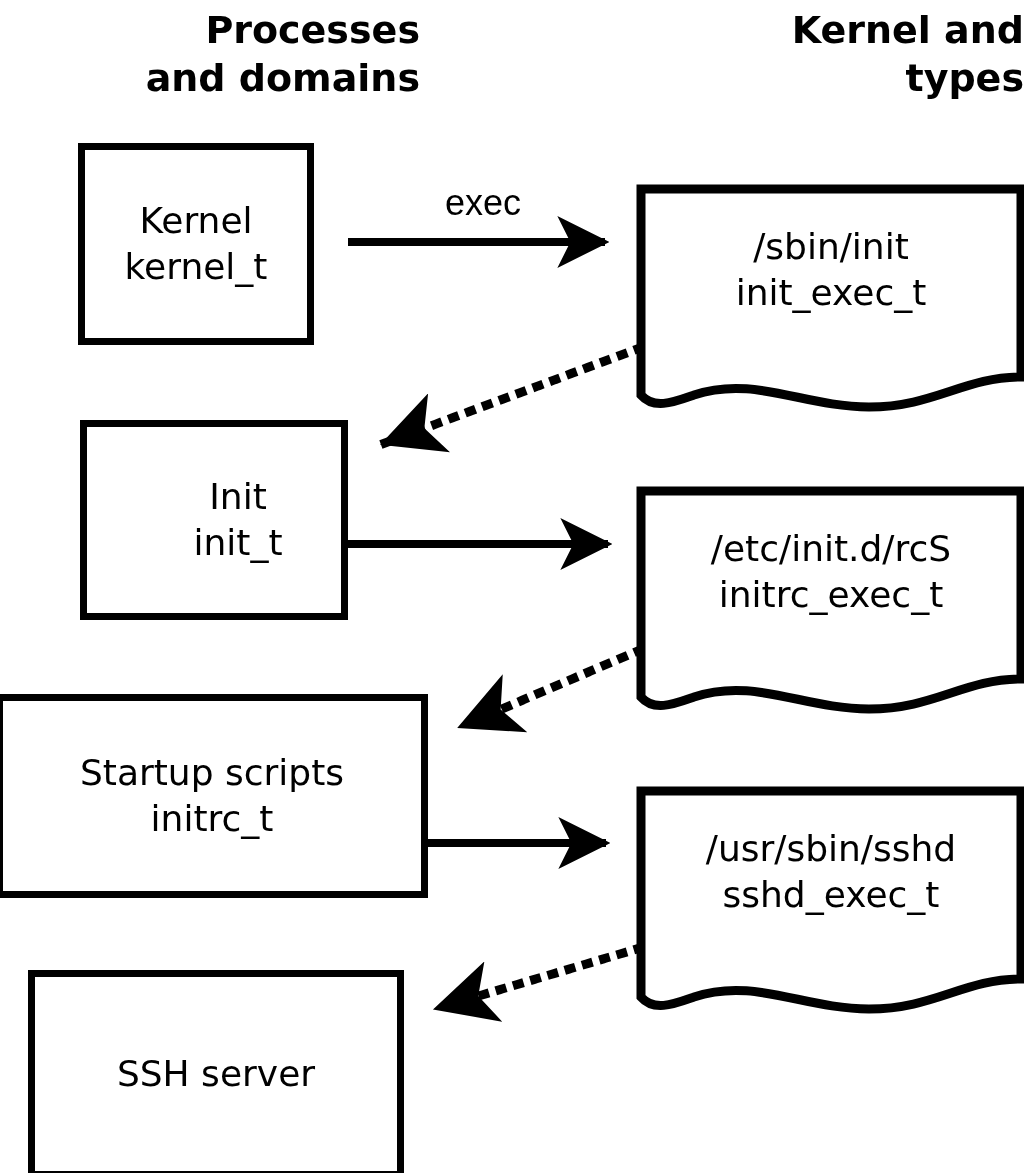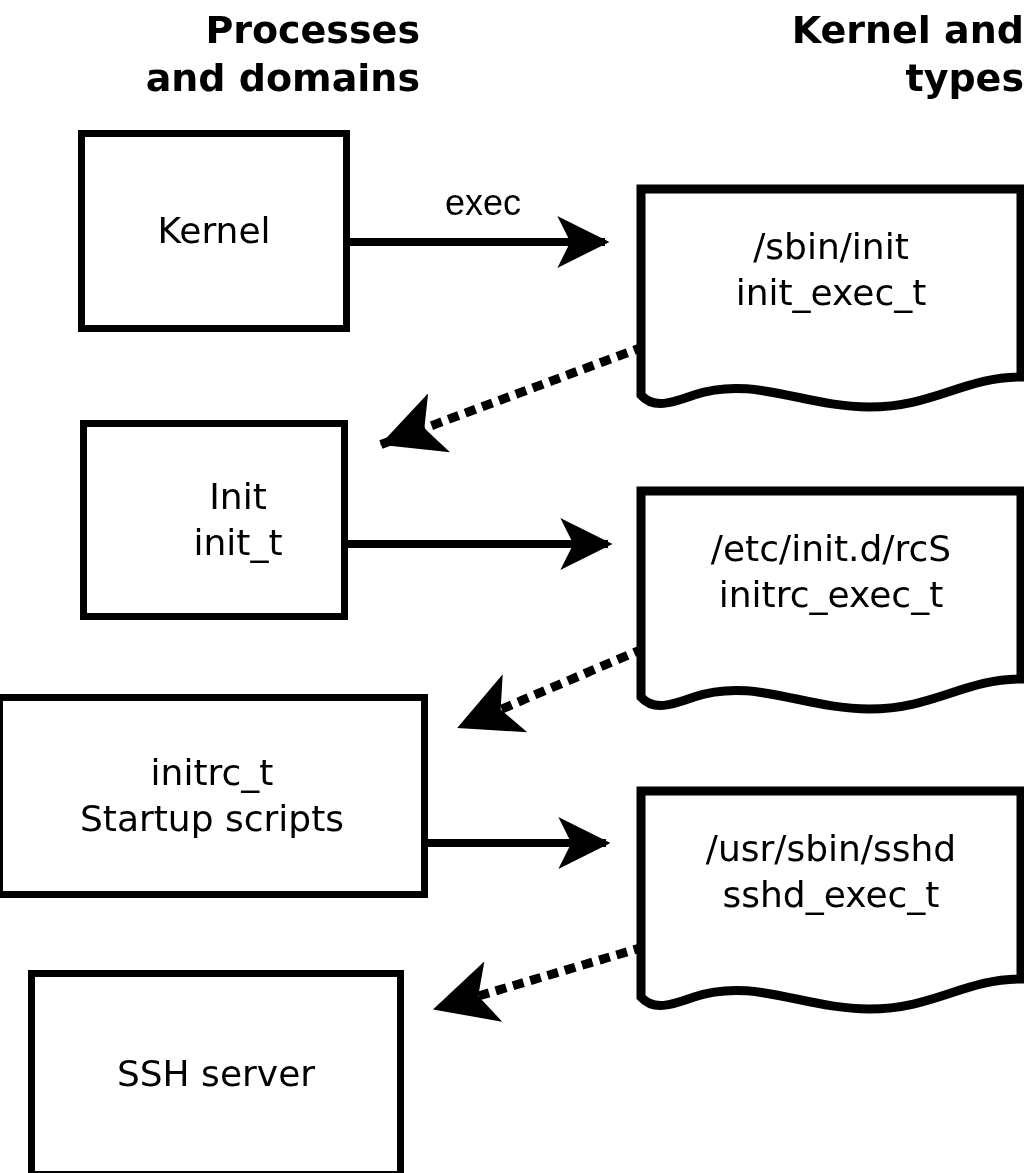--- a/index.html
+++ b/index.html
@@ -123,32 +123,33 @@
       <line x1="425" y1="843" x2="606" y2="843" stroke="#000000" stroke-width="8" marker-end="url(#arrowSolid)"></line>
     </g>
 
     <g>
       <line x1="640" y1="948" x2="438" y2="1008" stroke="#000000" stroke-width="9" stroke-dasharray="2 16" stroke-linecap="square" marker-end="url(#arrowDot)"></line>
     </g>
   </svg>
 
   <div class="edge-label" style="left:445px; top:183px;">exec</div>
 
-  <div class="proc-box" style="left:78px; top:130px; width:272px; height:202px;">
+  <div class="proc-box" style="left:78px; top:143px; width:236px; height:202px;">
     <div class="proc-line">Kernel</div>
+    <div class="proc-line">kernel_t</div>
   </div>
 
   <div class="proc-box" style="left:80px; top:420px; width:268px; height:200px;padding-left:48px;">
     <div class="proc-line">Init</div>
     <div class="proc-line">init_t</div>
   </div>
 
   <div class="proc-box" style="left:-4px; top:694px; width:432px; height:204px;">
+    <div class="proc-line">Startup scripts</div>
     <div class="proc-line">initrc_t</div>
-    <div class="proc-line">Startup scripts</div>
   </div>
 
   <div class="proc-box" style="left:28px; top:970px; width:376px; height:208px;">
     <div class="proc-line">SSH server</div>
   </div>
 
   <div class="doc-shape" style="left:634px; top:182px; width:394px; height:240px;">
     <svg width="394" height="240" viewBox="0 0 394 240">
       <path d="M 7 7 L 387 7 L 387 195
                C 330 195, 300 225, 235 225

